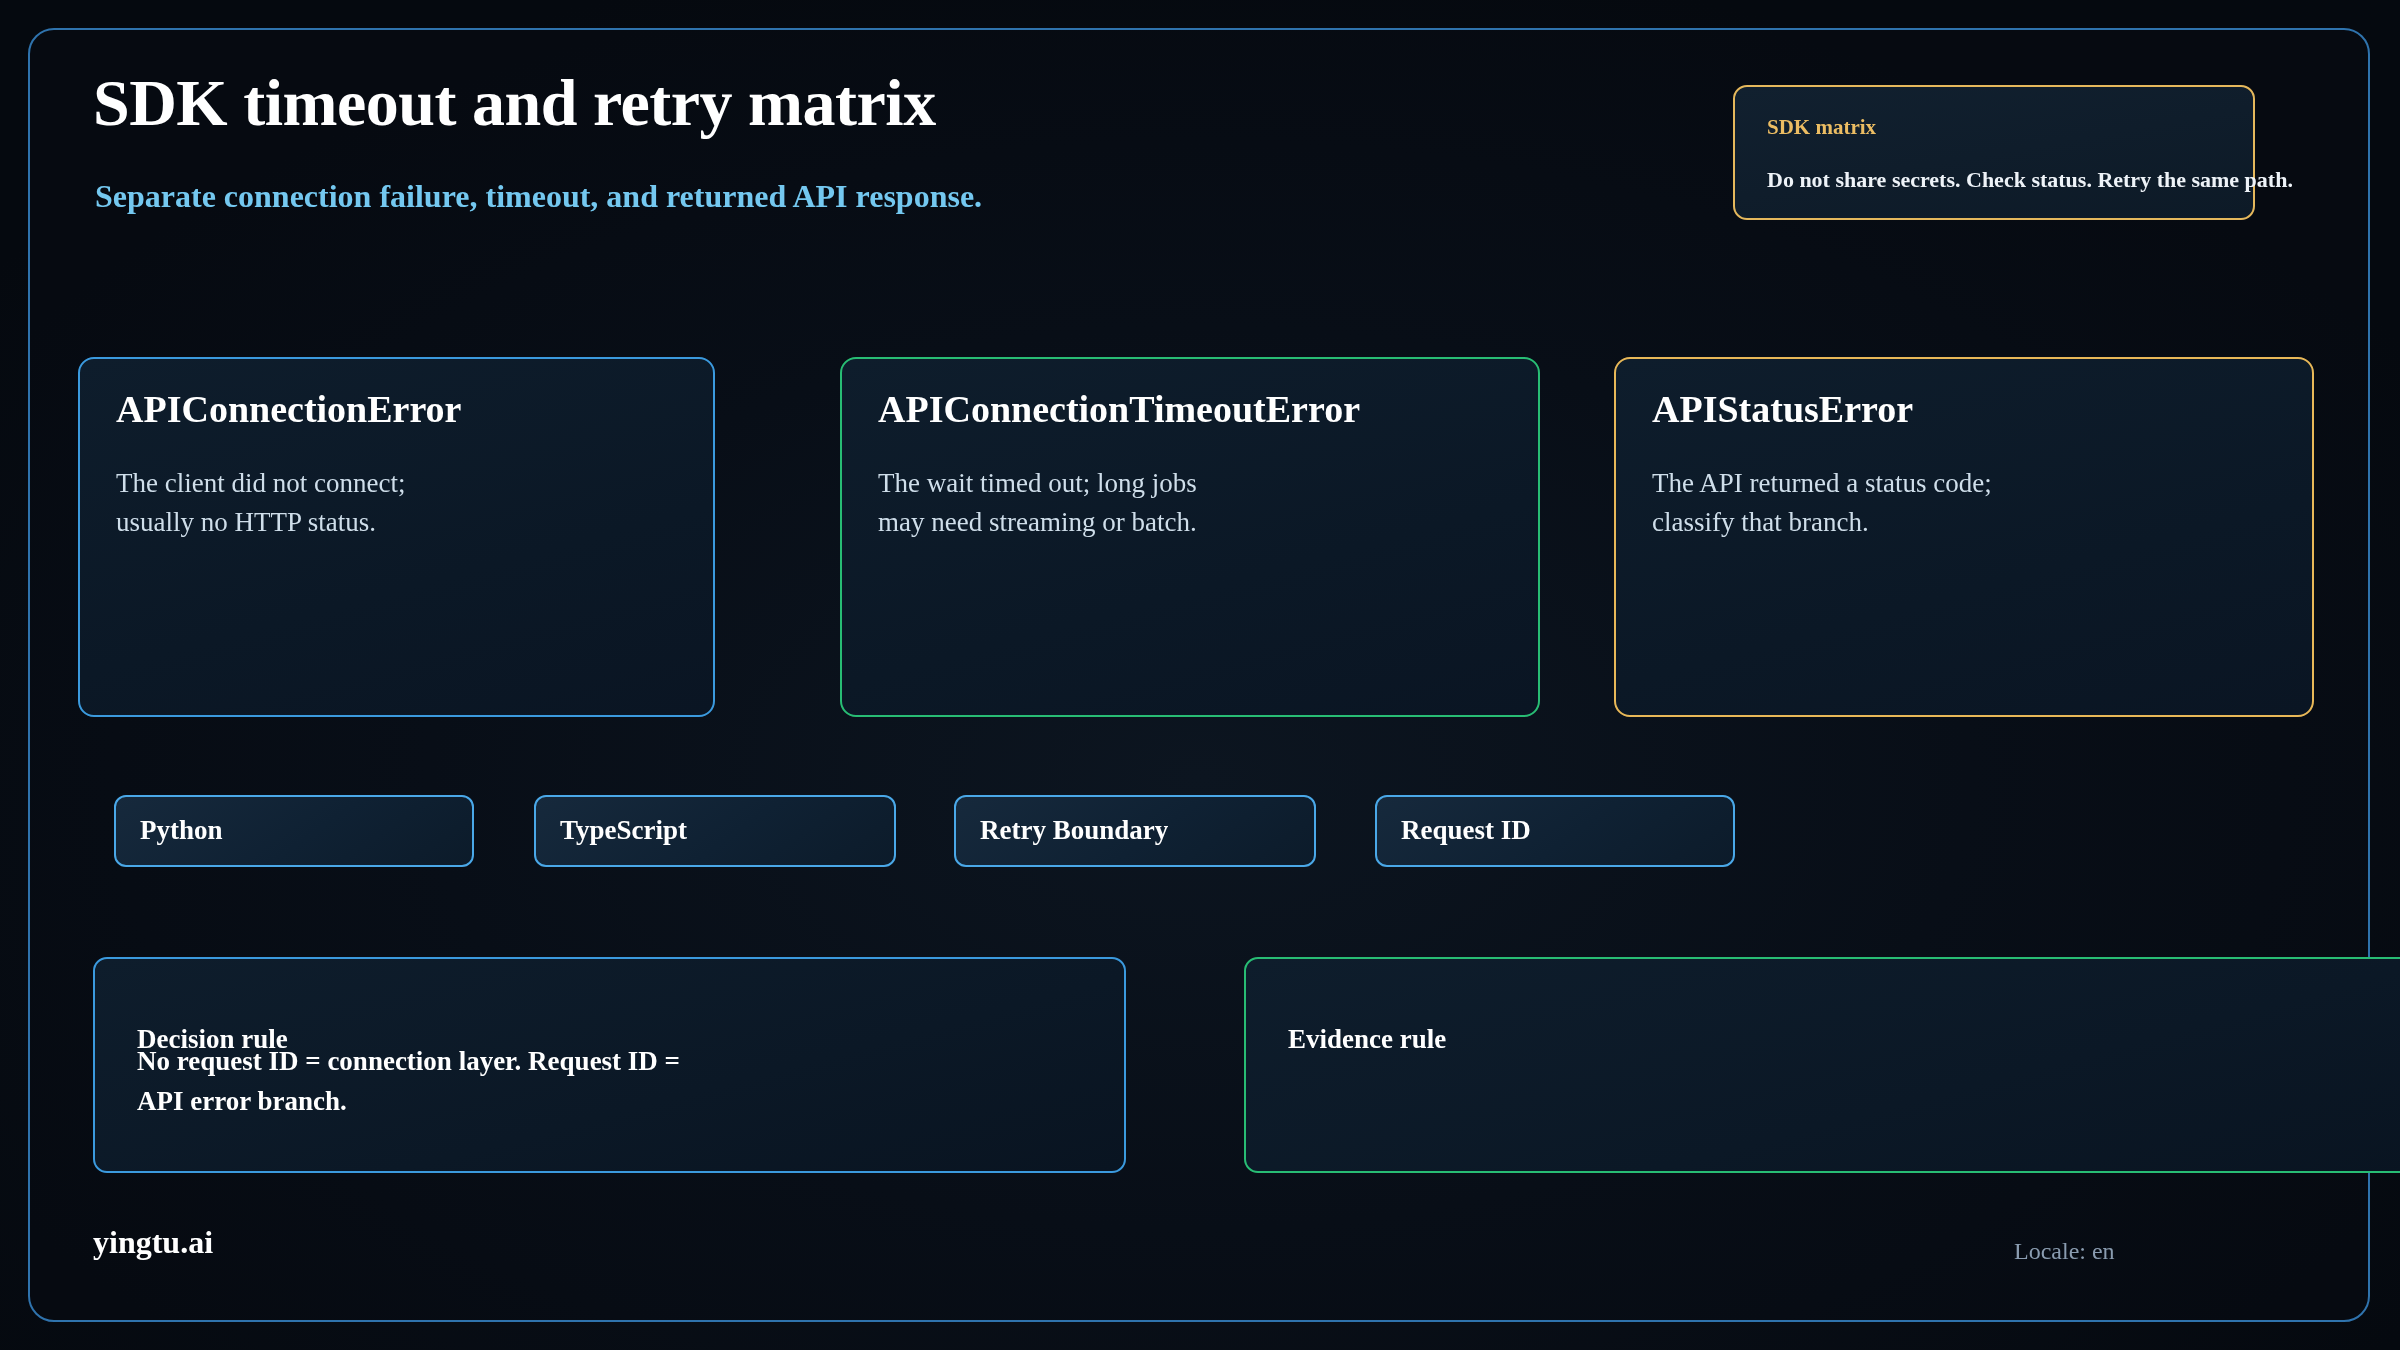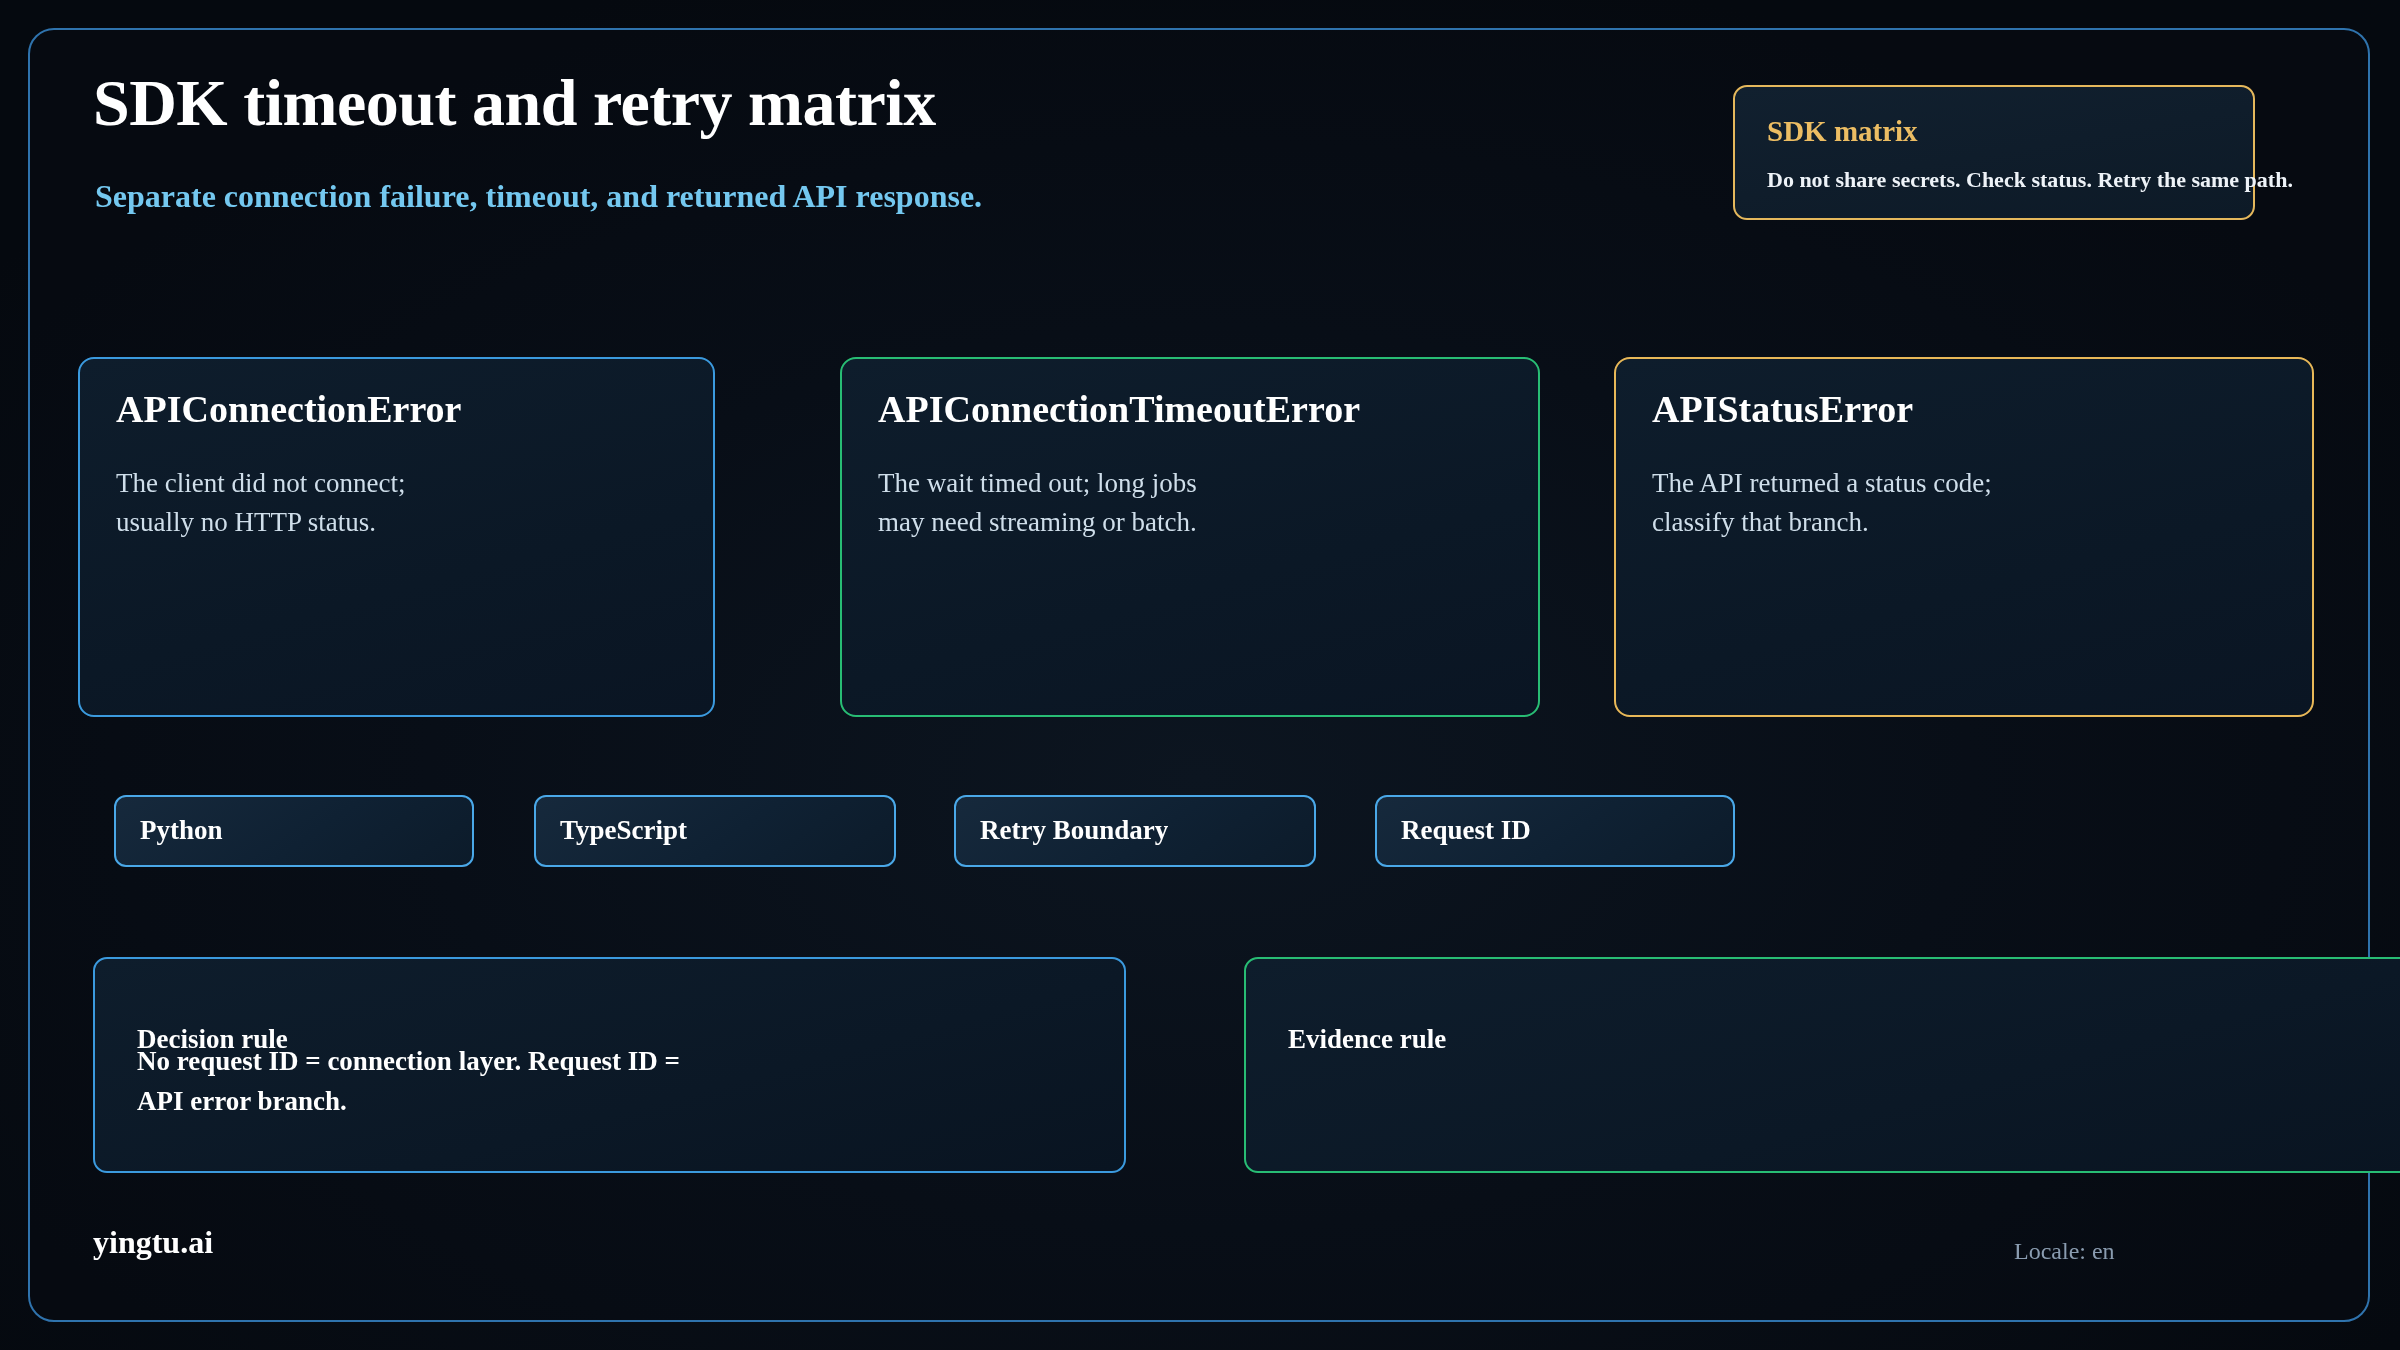--- a/index.html
+++ b/index.html
@@ -67,21 +67,21 @@
     height: 135px;
     box-sizing: border-box;
     border: 2.5px solid #e5b85c;
     border-radius: 14px;
     background: linear-gradient(170deg, #11202f 0%, #0d1a27 100%);
   }
   .badge-title {
     position: absolute;
     left: 1767px;
     top: 115px;
-    font-size: 29px;
+    font-size: 21px;
     font-weight: bold;
     color: #ecbd63;
     white-space: nowrap;
   }
   .badge-text {
     position: absolute;
     left: 1767px;
     top: 167px;
     font-size: 22px;
     font-weight: bold;

